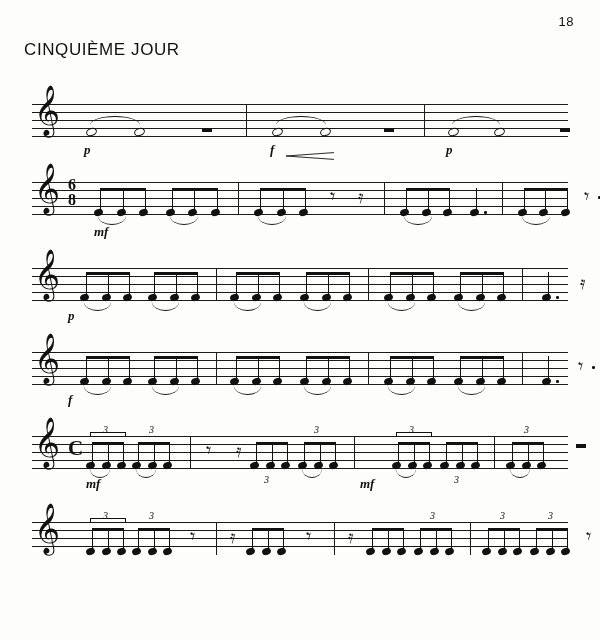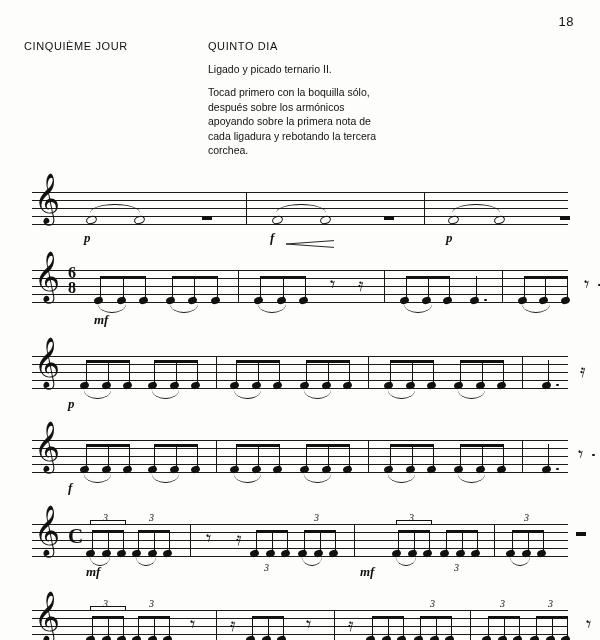--- a/index.html
+++ b/index.html
@@ -34,21 +34,21 @@
     display: flex;
     gap: 0;
     margin-top: 22px;
   }
   .col {
     width: 33.33%;
     box-sizing: border-box;
     padding-right: 14px;
   }
   .col-title {
-    font-size: 11px;
+    font-size: 17px;
     letter-spacing: 0.6px;
     margin-bottom: 10px;
     text-transform: uppercase;
   }
   .col-title.it { font-style: italic; font-weight: bold; }
   .col-sub {
     font-size: 10.5px;
     margin-bottom: 9px;
     line-height: 1.35;
   }
@@ -206,25 +206,20 @@
 </head>
 <body>
 
 <div class="page">
 
   <div class="page-number">18</div>
 
   <div class="columns">
     <div class="col">
       <div class="col-title">CINQUIÈME JOUR</div>
-    </div>
-    <div class="col">
-      <div class="col-title">QUINTO DIA</div>
-      <div class="col-sub">Ligado y picado ternario II.</div>
-      <div class="col-body">Tocad primero con la boquilla sólo, después sobre los armónicos apoyando sobre la primera nota de cada ligadura y rebotando la tercera corchea.</div>
     </div>
   </div>
 
   <div class="systems">
 
     <div class="system" style="height:78px;">
       <div class="staff">
         <div class="line l0"></div>
           <div class="line l1"></div>
           <div class="line l2"></div>

